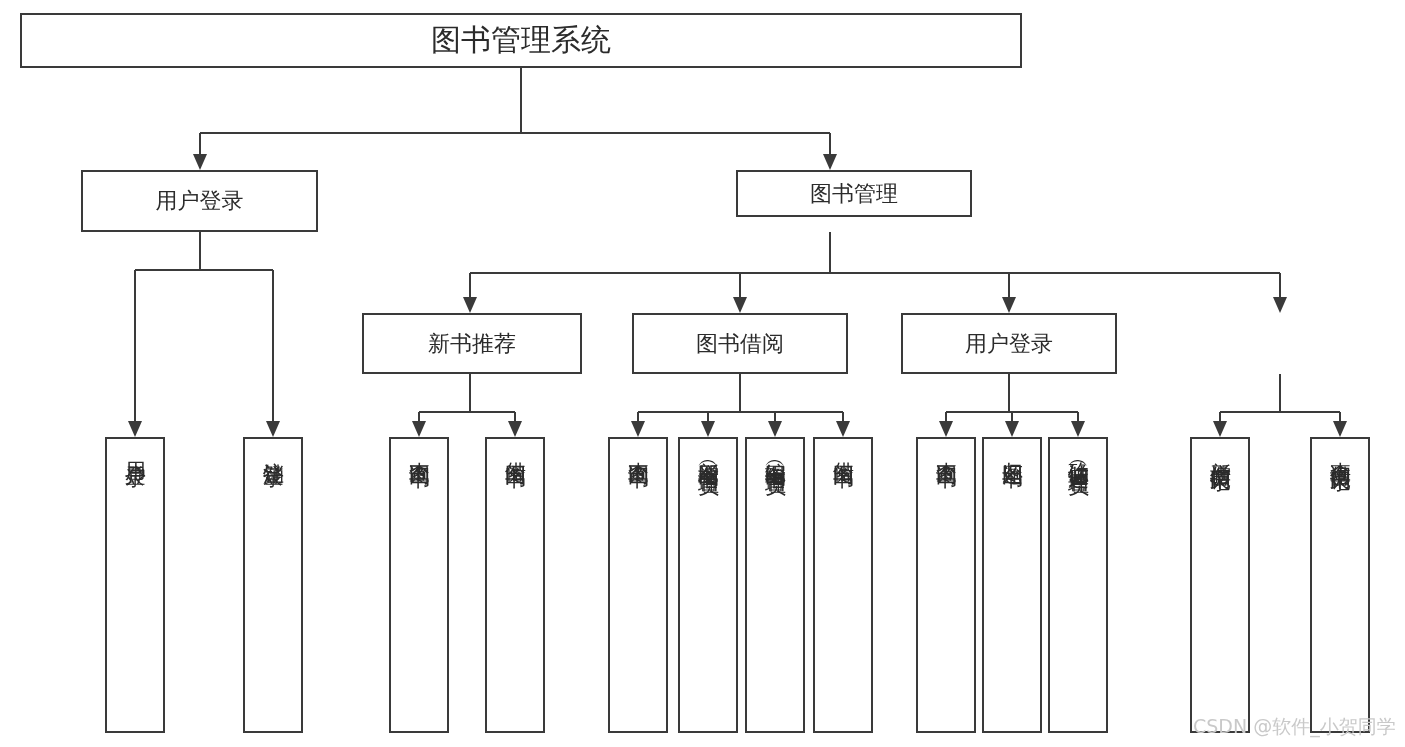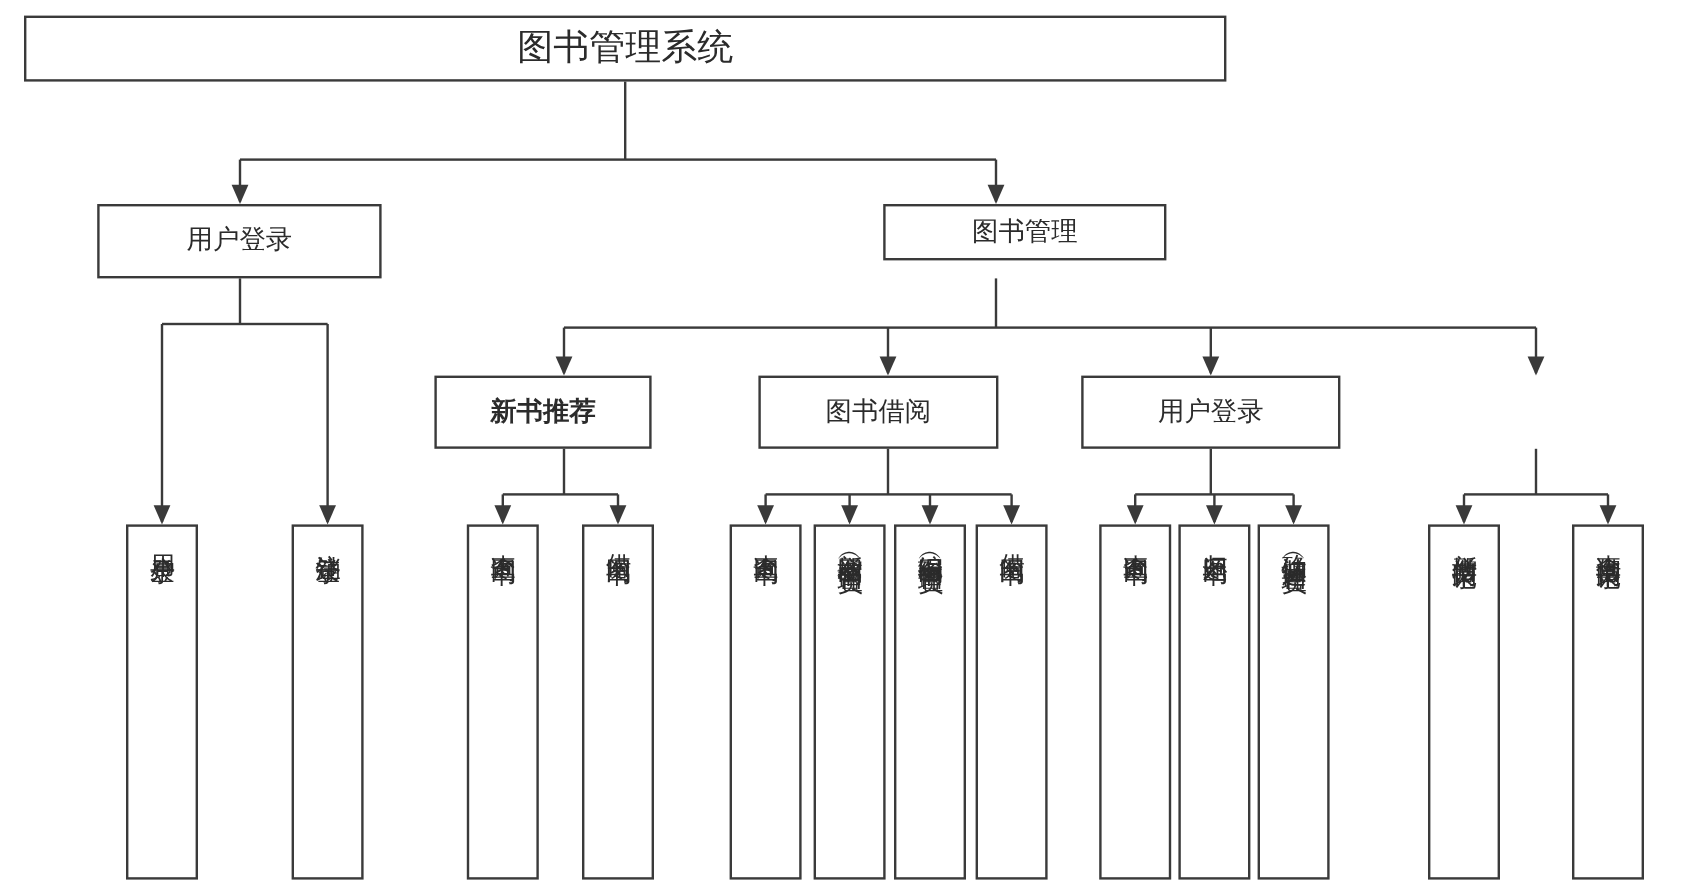--- a/index.html
+++ b/index.html
@@ -84,24 +84,24 @@
     <span>图书管理系统</span>
   </div>
 
   <div class="node lvl-2" style="left: 81px; top: 170px; width: 237px; height: 62px;">
     <span>用户登录</span>
   </div>
   <div class="node lvl-2" style="left: 712px; top: 170px; width: 236px; height: 47px; margin-left: 24px;">
     <span>图书管理</span>
   </div>
 
-  <div class="node lvl-3" style="left: 362px; top: 313px; width: 181px; height: 61px; font-weight: bold;">
+  <div class="node lvl-3" style="left: 362px; top: 313px; width: 220px; height: 61px;">
     <span>新书推荐</span>
   </div>
-  <div class="node lvl-3" style="left: 632px; top: 313px; width: 200px; height: 61px;">
+  <div class="node lvl-3" style="left: 632px; top: 313px; width: 216px; height: 61px;">
     <span>图书借阅</span>
   </div>
   <div class="node lvl-3" style="left: 901px; top: 313px; width: 216px; height: 61px;">
     <span>用户登录</span>
   </div>
 
   <div id="leaf-host">
       <div class="node leaf" style="left: 105px; top: 437px; width: 60px; height: 296px;">
         <span class="vtext">用户登录</span>
       </div>
@@ -191,13 +191,14 @@
       <div class="conn v" style="left: 1077px; top: 412px; height: 23px;"></div>
       <div class="arrow" style="left: 1071px; top: 421px;"></div>
       <div class="conn v" style="left: 1279px; top: 374px; height: 38px;"></div>
       <div class="conn h" style="left: 1220px; top: 411px; width: 120px;"></div>
       <div class="conn v" style="left: 1219px; top: 412px; height: 23px;"></div>
       <div class="arrow" style="left: 1213px; top: 421px;"></div>
       <div class="conn v" style="left: 1339px; top: 412px; height: 23px;"></div>
       <div class="arrow" style="left: 1333px; top: 421px;"></div>
     </div>
 
+  <div id="watermark" style="left: 1193px; top: 714px;">CSDN @软件_小贺同学</div>
 </div>
 
 </body></html>

